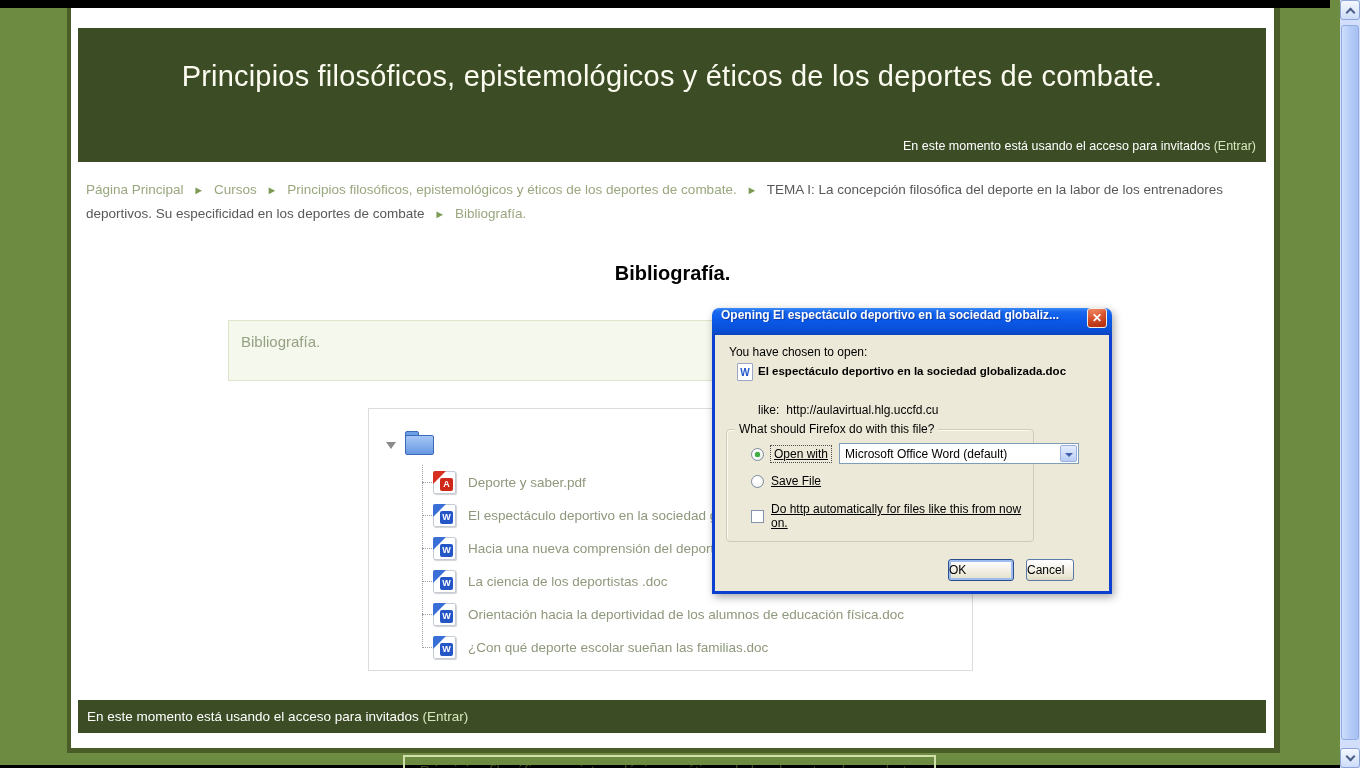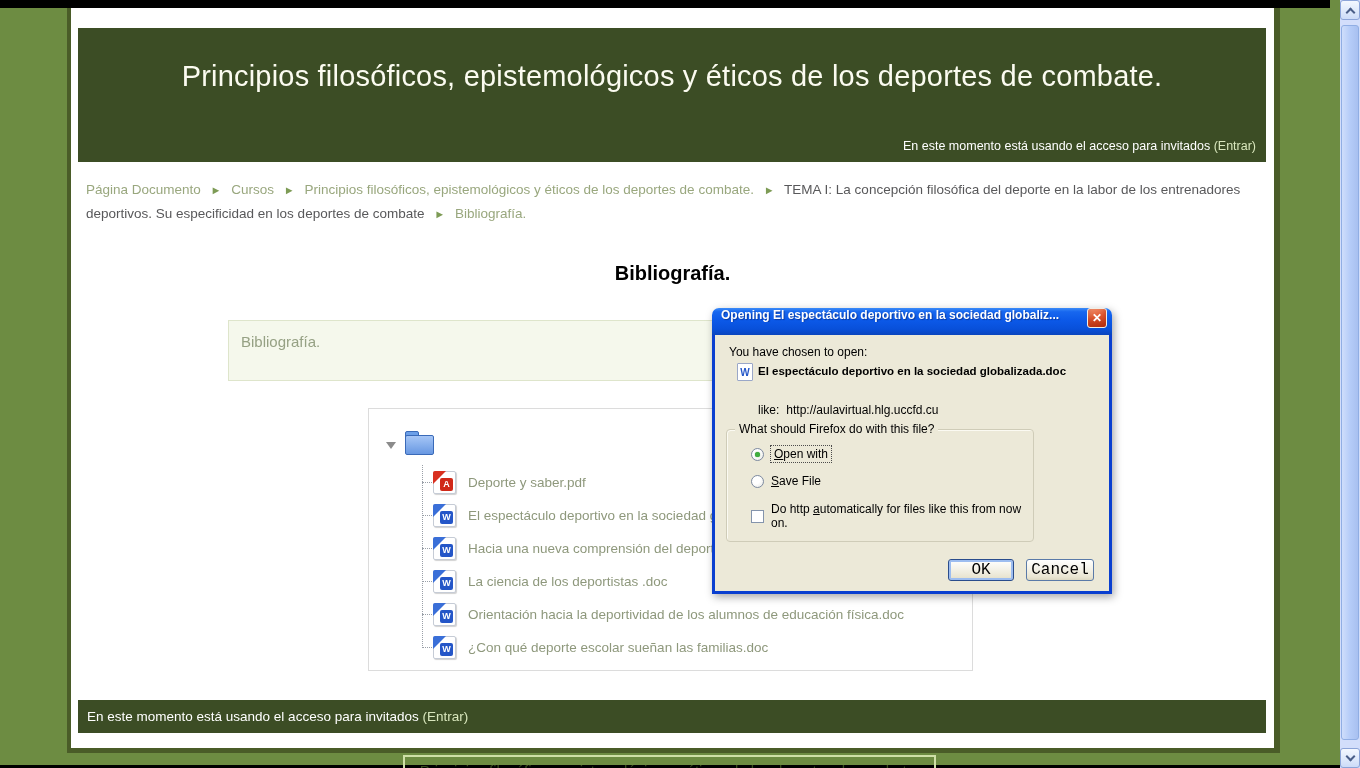--- a/index.html
+++ b/index.html
@@ -68,28 +68,28 @@
   .dlg-fileicon { position:absolute; left:22px; top:28px; width:16px; height:18px; background:#fff; border:1px solid #9aa7c8; border-radius:1px; }
   .dlg-fileicon .w { display:block; text-align:center; color:#2456c8; font-weight:bold; font-size:10px; line-height:17px; }
   .dlg-filename { position:absolute; left:43px; top:30px; font-weight:bold; font-size:11.5px; white-space:nowrap; }
   .dlg-row { position:absolute; left:43px; white-space:nowrap; }
   .dlg-row .lab { margin-right:7px; }
   .groupbox { position:absolute; left:11px; top:94px; width:308px; height:113px; border:1px solid #cfccb8; border-radius:4px; box-shadow:1px 1px 0 #fbfaf2 inset; }
   .groupbox-label { position:absolute; left:8px; top:-8px; background:#ece9d8; padding:0 4px; }
   .opt-row { position:absolute; display:flex; align-items:center; }
   .radio { width:13px; height:13px; border:1px solid #7d8aa0; border-radius:50%; background:radial-gradient(circle at 35% 35%, #ffffff 40%, #e4e4de); position:relative; cursor:pointer; flex:0 0 auto; }
   .radio.checked::after { content:""; position:absolute; left:3px; top:3px; width:5px; height:5px; border-radius:50%; background:#3fae3f; box-shadow:0 0 1px #2a8a2a; }
-  .opt-label { margin-left:7px; cursor:pointer; }
+  .opt-label { margin-left:7px; cursor:pointer;text-decoration:underline; }
   .opt-label.focused { outline:1px dotted #4c4c4c; padding:1px 3px; }
   .combo { position:absolute; left:112px; top:13px; width:240px; height:21px; background:#fff; border:1px solid #7f9db9; cursor:pointer; }
   .combo-text { display:block; padding:3px 22px 0 5px; white-space:nowrap; overflow:hidden; }
   .combo-btn { position:absolute; right:1px; top:1px; width:17px; height:17px; background:linear-gradient(180deg,#e4edfd,#b9cdf4); border:1px solid #9ab0dd; border-radius:2px; }
   .combo-btn .tri { position:absolute; left:4px; top:7px; width:0; height:0; border:4px solid transparent; border-top-color:#4060a8; }
   .checkbox { width:13px; height:13px; border:1px solid #8494ac; background:#fff; cursor:pointer; flex:0 0 auto; }
-  .xp-btn { position:absolute; top:224px; height:22px; background:linear-gradient(180deg,#ffffff,#f4f2e8 45%,#e9e5d2 85%,#dcd8c2); border:1px solid #5a7aa8; border-radius:3px; font-size:16px; text-align:center; line-height:19px; cursor:pointer; font-family:Liberation Mono, monospace; color:#000; }
+  .xp-btn { position:absolute; top:224px; height:22px; background:linear-gradient(180deg,#ffffff,#f4f2e8 45%,#e9e5d2 85%,#dcd8c2); border:1px solid #5a7aa8; border-radius:3px; font-size:12px; text-align:left; line-height:19px; cursor:pointer; font-family:Liberation Sans, sans-serif; color:#000; }
   .xp-btn.default { border-color:#2a4d8c; box-shadow:inset 0 0 0 2px #9dbdf0; }
 
   
   .scrollbar { position:absolute; right:0; top:0; width:20px; height:768px; background:#d3defb; z-index:60; }
   .sb-btn { position:absolute; left:0; width:20px; height:20px; background:linear-gradient(180deg,#f4f8ff,#cddcf8); border:1px solid #8ca4d8; border-radius:3px; cursor:pointer; }
   .sb-btn.up { top:0; } .sb-btn.down { bottom:0; }
   .chev { display:block; width:7px; height:7px; margin:6px auto 0; }
   .chev.up { border-top:2px solid #4a5e88; border-left:2px solid #4a5e88; transform:rotate(45deg); margin-top:8px; }
   .chev.down { border-bottom:2px solid #4a5e88; border-right:2px solid #4a5e88; transform:rotate(45deg); margin-top:4px; }
   .sb-thumb { position:absolute; left:1px; top:25px; width:18px; height:715px; background:linear-gradient(90deg,#cfdefb,#b5ccf8 50%,#a8c0f0); border:1px solid #90aee4; border-radius:3px; cursor:pointer; }
@@ -104,21 +104,21 @@
 
   <div class="site-header">
     <h1 class="site-title">Principios filosóficos, epistemológicos y éticos de los deportes de combate.</h1>
     <div class="guest-line">
       <span>En este momento está usando el acceso para invitados</span>
       <span class="lnk">(Entrar)</span>
     </div>
   </div>
 
   <div class="breadcrumb">
-    <span class="bc-link">Página Documento</span>
+    <span class="bc-link">Página Principal</span>
     <span class="bc-sep">►</span>
     <span class="bc-link">Cursos</span>
     <span class="bc-sep">►</span>
     <span class="bc-link">Principios filosóficos, epistemológicos y éticos de los deportes de combate.</span>
     <span class="bc-sep">►</span>
     <span class="bc-plain">TEMA I: La concepción filosófica del deporte en la labor de los entrenadores deportivos. Su especificidad en los deportes de combate</span>
     <span class="bc-sep">►</span>
     <span class="bc-link">Bibliografía.</span>
   </div>
 
@@ -200,34 +200,40 @@
     </div>
 
     <div class="groupbox">
       <span class="groupbox-label">What should Firefox do with this file?</span>
 
       <div class="opt-row" style="left:24px; top:16px">
         <span class="radio checked"></span>
         <span class="opt-label focused"><u>O</u><span>pen with</span></span>
       </div>
 
+      <div class="combo">
+        <span class="combo-text">Microsoft Office Word (default)</span>
+        <span class="combo-btn">
+            <span class="tri"></span>
+          </span>
+      </div>
 
       <div class="opt-row" style="left:24px; top:44px">
         <span class="radio"></span>
         <span class="opt-label"><u>S</u><span>ave File</span></span>
       </div>
 
       <div class="opt-row" style="left:24px; top:72px">
         <span class="checkbox"></span>
         <span class="opt-label"><span>Do http </span><u>a</u><span>utomatically for files like this from now on.</span></span>
       </div>
     </div>
 
     <button class="xp-btn default" style="left:233px; width:66px">OK</button>
-    <button class="xp-btn" style="left:311px; width:68px">Cancel</button>
+    <button class="xp-btn" style="left:311px; width:48px">Cancel</button>
   </div>
 </div>
 
 <div class="scrollbar">
   <div class="sb-btn up">
       <span class="chev up"></span>
     </div>
   <div class="sb-thumb"></div>
   <div class="sb-btn down">
       <span class="chev down"></span>

